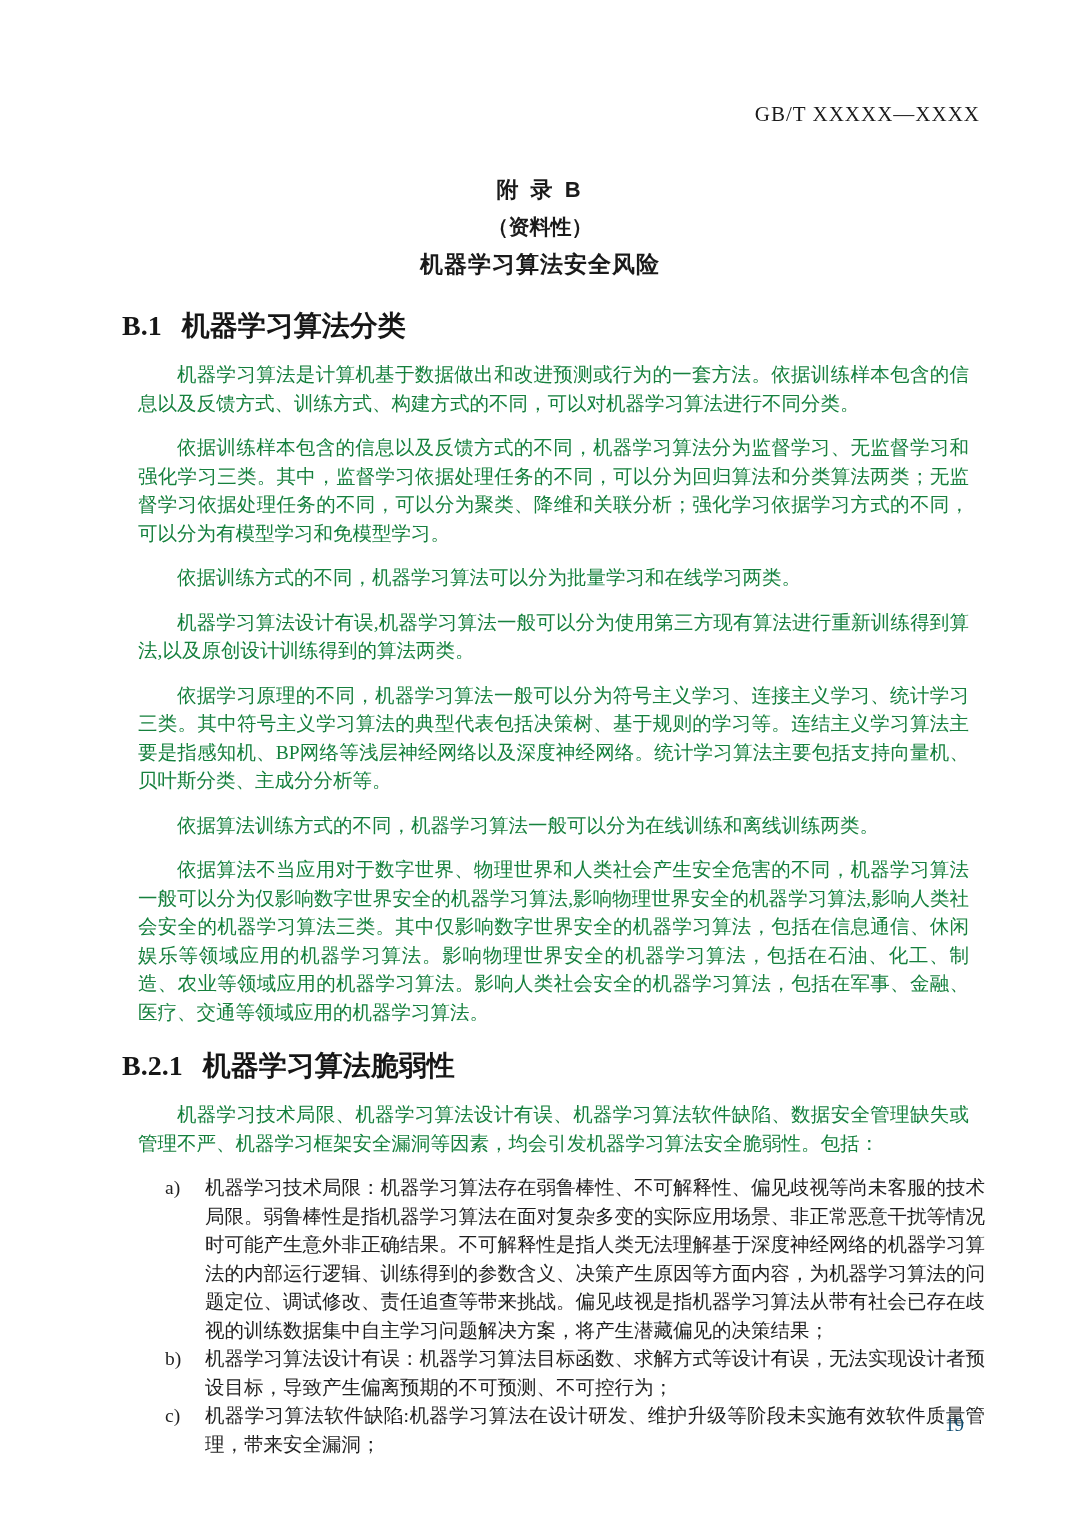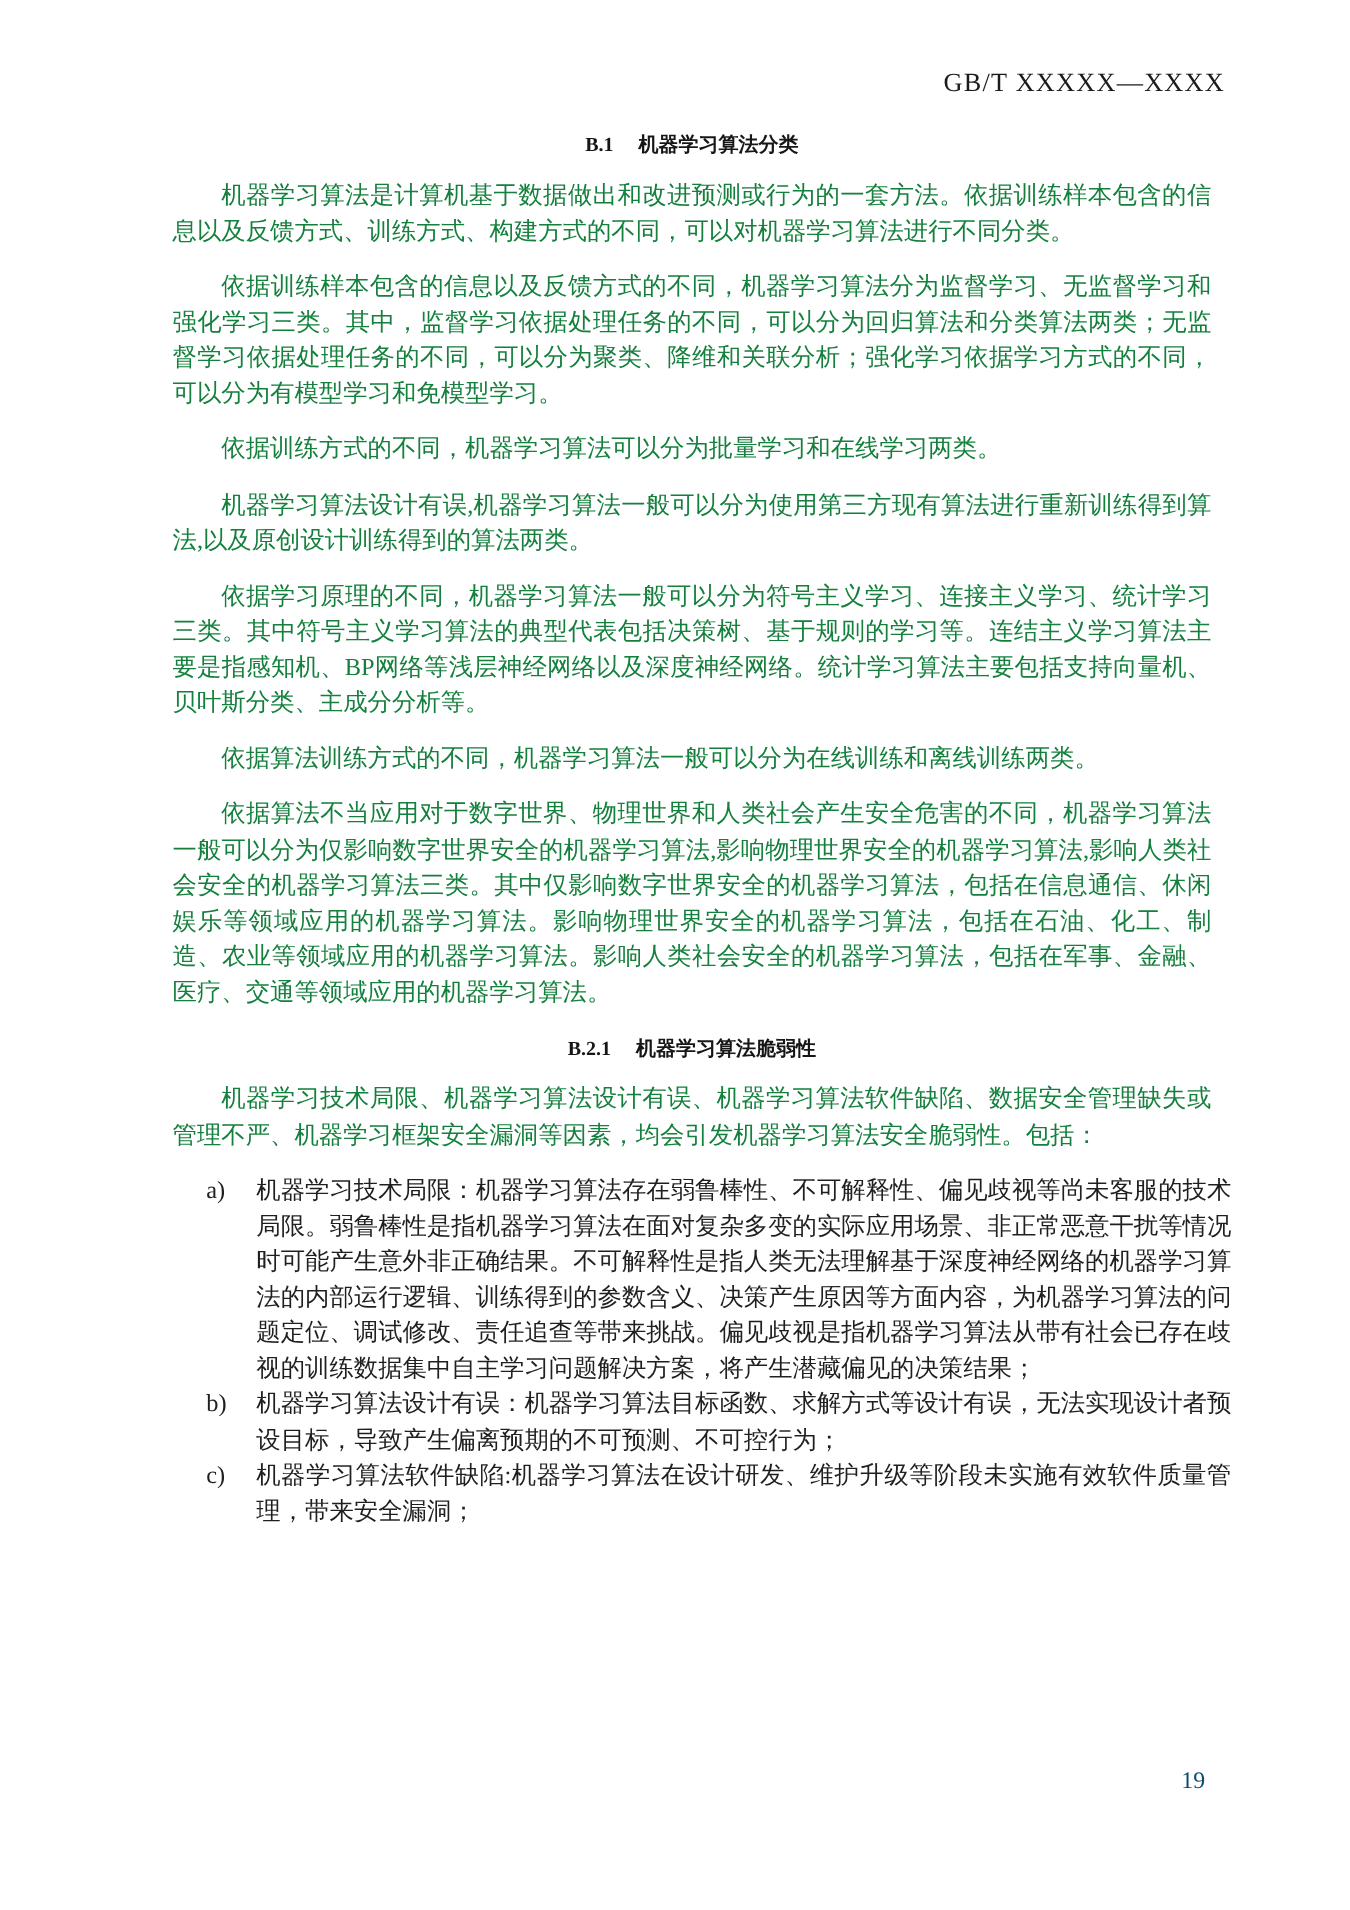--- a/index.html
+++ b/index.html
@@ -9,21 +9,21 @@
   }
   .page {
     position: relative;
     width: 1080px;
     height: 1528px;
     background: #ffffff;
     color: #1c1c1c;
     overflow: hidden;
   }
   .doc-header {
-    padding-top: 54px;
+    padding-top: 102px;
     padding-right: 100px;
     text-align: right;
     font-family: "Liberation Serif", "DejaVu Serif", serif;
     font-size: 21px;
     letter-spacing: 1px;
     color: #1b1b1b;
   }
   .title-block {
     margin-top: 48px;
     text-align: center;
@@ -34,24 +34,23 @@
   .title-line-1 { font-size: 22px; letter-spacing: 3px; }
   .title-line-2 { font-size: 21px; margin-top: 8px; }
   .title-line-3 { font-size: 23px; margin-top: 8px; letter-spacing: 1px; }
 
   .content {
     margin: 0 95px 0 122px; 
   }
   .sec-heading {
     font-family: "Liberation Sans", "DejaVu Sans", sans-serif;
     font-weight: 700;
-    font-size: 16px;
+    font-size: 28px;
     color: #161616;
     margin: 27px 0 15px 0;
-    text-align: center;
   }
   .sec-heading.sub { margin: 20px 0 13px 0; }
   .sec-num {
     font-family: "Liberation Serif", "DejaVu Serif", serif;
     font-weight: 700;
     margin-right: 20px;
   }
   .body-p {
     font-family: "Liberation Serif", "DejaVu Serif", serif;
     font-size: 19.5px;
@@ -86,20 +85,25 @@
     color: #0c4a6e;
   }
 </style>
 </head>
 <body>
 
 <div class="page">
 
   <div class="doc-header">GB/T XXXXX—XXXX</div>
 
+  <div class="title-block">
+    <div class="title-line-1">附 录 B</div>
+    <div class="title-line-2">（资料性）</div>
+    <div class="title-line-3">机器学习算法安全风险</div>
+  </div>
 
   <div class="content">
 
     <div class="sec-heading">
       <span class="sec-num">B.1</span><span class="sec-title">机器学习算法分类</span>
     </div>
 
     <p class="body-p">机器学习算法是计算机基于数据做出和改进预测或行为的一套方法。依据训练样本包含的信息以及反馈方式、训练方式、构建方式的不同，可以对机器学习算法进行不同分类。</p>
     <p class="body-p">依据训练样本包含的信息以及反馈方式的不同，机器学习算法分为监督学习、无监督学习和强化学习三类。其中，监督学习依据处理任务的不同，可以分为回归算法和分类算法两类；无监督学习依据处理任务的不同，可以分为聚类、降维和关联分析；强化学习依据学习方式的不同，可以分为有模型学习和免模型学习。</p>
     <p class="body-p">依据训练方式的不同，机器学习算法可以分为批量学习和在线学习两类。</p>

